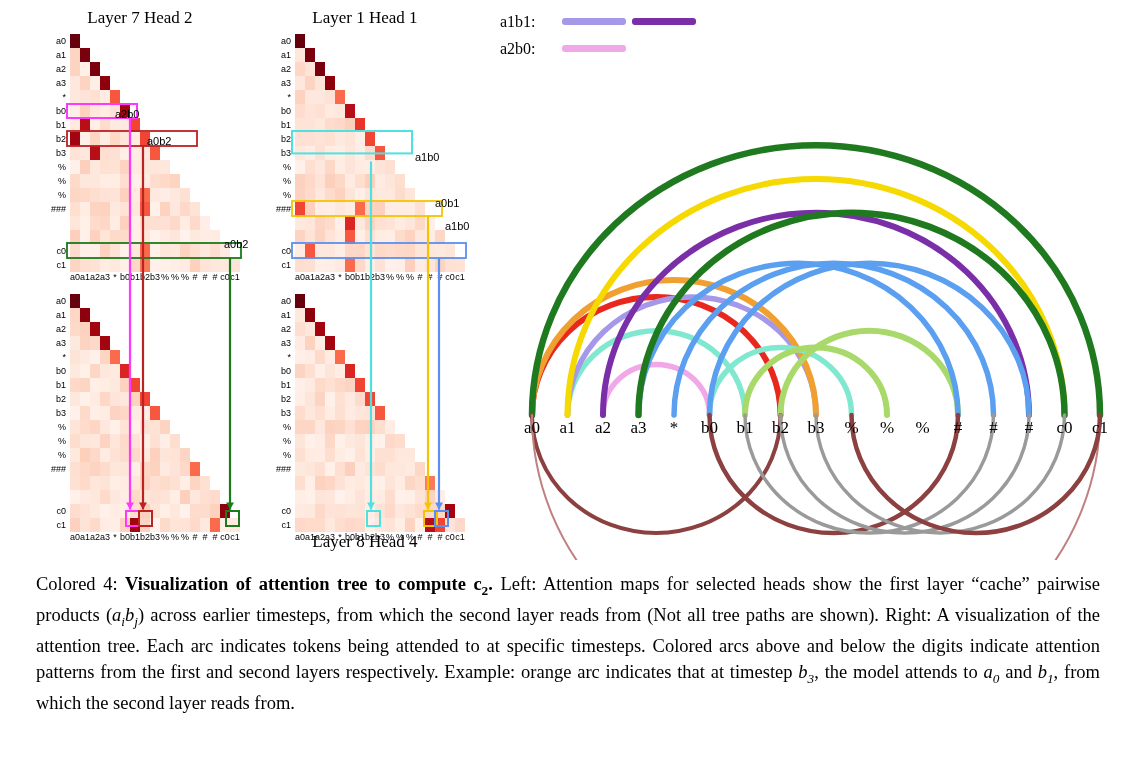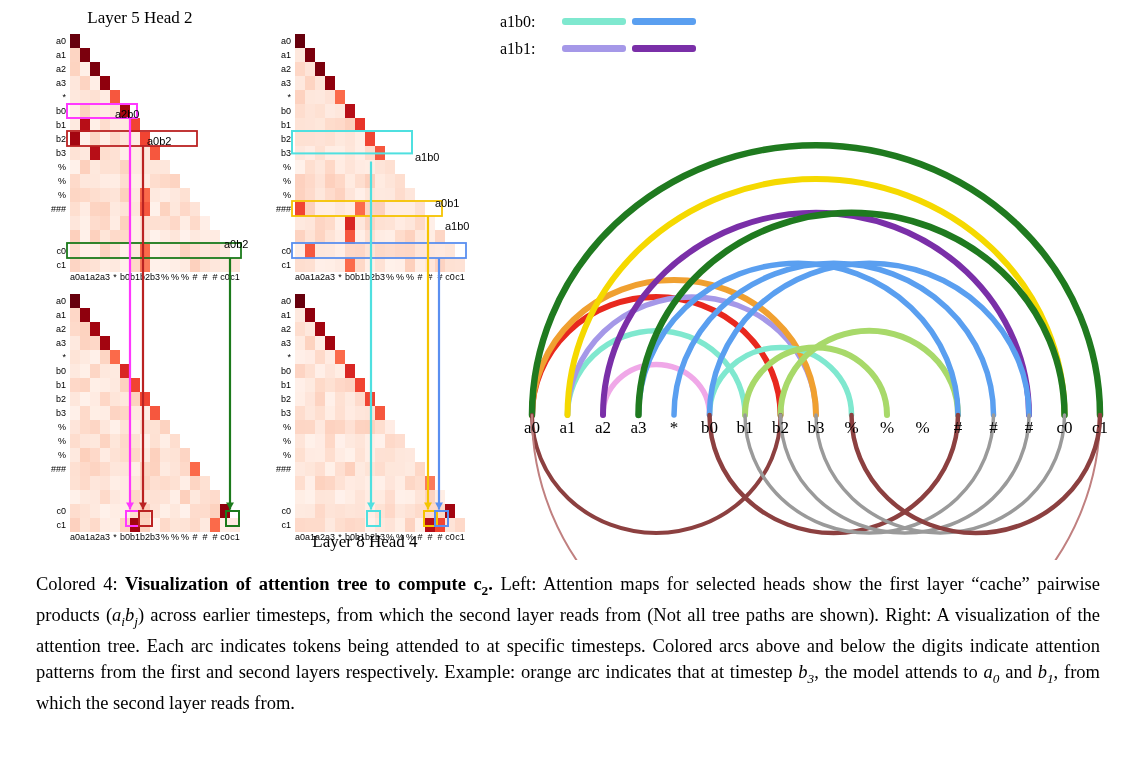--- a/index.html
+++ b/index.html
@@ -45,21 +45,21 @@
   sub{font-size:0.72em;}
 </style>
 </head>
 <body>
 
 <div class="figure-area">
 
   <div class="left-panel">
 
     <div class="heatmap-block" style="left:20px;top:0px;width:220px;height:270px;">
-      <div class="hm-title-top">Layer 5 Head 2</div>
+      <div class="hm-title-top">Layer 7 Head 2</div>
       <div class="hm-canvas" id="hm0" style="left:40px;top:26px;width:170px;height:238px;">
           <div class="cell" style="left: 0px; top: 0px; width: 10px; height: 14px; background: rgb(103, 0, 13);"></div>
           <div class="cell" style="left: 0px; top: 14px; width: 10px; height: 14px; background: rgb(253, 213, 195);"></div>
           <div class="cell" style="left: 10px; top: 14px; width: 10px; height: 14px; background: rgb(123, 0, 13);"></div>
           <div class="cell" style="left: 0px; top: 28px; width: 10px; height: 14px; background: rgb(253, 212, 193);"></div>
           <div class="cell" style="left: 10px; top: 28px; width: 10px; height: 14px; background: rgb(255, 240, 232);"></div>
           <div class="cell" style="left: 20px; top: 28px; width: 10px; height: 14px; background: rgb(123, 0, 13);"></div>
           <div class="cell" style="left: 0px; top: 42px; width: 10px; height: 14px; background: rgb(254, 231, 220);"></div>
           <div class="cell" style="left: 10px; top: 42px; width: 10px; height: 14px; background: rgb(253, 212, 194);"></div>
           <div class="cell" style="left: 20px; top: 42px; width: 10px; height: 14px; background: rgb(255, 238, 230);"></div>
@@ -224,20 +224,21 @@
           <div style="height: 14px; line-height: 14px;">###</div>
           <div style="height: 14px; line-height: 14px;"></div>
           <div style="height: 14px; line-height: 14px;"></div>
           <div style="height: 14px; line-height: 14px;">c0</div>
           <div style="height: 14px; line-height: 14px;">c1</div>
         </div>
       <div class="collabels" id="cl0" style="left:40px;top:264px;"><span style="width: 10px;">a0</span><span style="width: 10px;">a1</span><span style="width: 10px;">a2</span><span style="width: 10px;">a3</span><span style="width: 10px;">*</span><span style="width: 10px;">b0</span><span style="width: 10px;">b1</span><span style="width: 10px;">b2</span><span style="width: 10px;">b3</span><span style="width: 10px;">%</span><span style="width: 10px;">%</span><span style="width: 10px;">%</span><span style="width: 10px;">#</span><span style="width: 10px;">#</span><span style="width: 10px;">#</span><span style="width: 10px;">c0</span><span style="width: 10px;">c1</span></div>
     </div>
 
     <div class="heatmap-block" style="left:245px;top:0px;width:220px;height:270px;">
+      <div class="hm-title-top">Layer 1 Head 1</div>
       <div class="hm-canvas" id="hm1" style="left:40px;top:26px;width:170px;height:238px;">
           <div class="cell" style="left: 0px; top: 0px; width: 10px; height: 14px; background: rgb(103, 0, 13);"></div>
           <div class="cell" style="left: 0px; top: 14px; width: 10px; height: 14px; background: rgb(254, 232, 221);"></div>
           <div class="cell" style="left: 10px; top: 14px; width: 10px; height: 14px; background: rgb(123, 0, 13);"></div>
           <div class="cell" style="left: 0px; top: 28px; width: 10px; height: 14px; background: rgb(254, 215, 198);"></div>
           <div class="cell" style="left: 10px; top: 28px; width: 10px; height: 14px; background: rgb(254, 228, 216);"></div>
           <div class="cell" style="left: 20px; top: 28px; width: 10px; height: 14px; background: rgb(123, 0, 13);"></div>
           <div class="cell" style="left: 0px; top: 42px; width: 10px; height: 14px; background: rgb(254, 232, 222);"></div>
           <div class="cell" style="left: 10px; top: 42px; width: 10px; height: 14px; background: rgb(253, 212, 194);"></div>
           <div class="cell" style="left: 20px; top: 42px; width: 10px; height: 14px; background: rgb(254, 229, 217);"></div>
@@ -796,28 +797,27 @@
     <div style="position:absolute;left:137px;top:127px;font-family:'Liberation Sans',sans-serif;font-size:11px;">a0b2</div>
     <div style="position:absolute;left:214px;top:230px;font-family:'Liberation Sans',sans-serif;font-size:11px;">a0b2</div>
     <div style="position:absolute;left:405px;top:143px;font-family:'Liberation Sans',sans-serif;font-size:11px;">a1b0</div>
     <div style="position:absolute;left:425px;top:189px;font-family:'Liberation Sans',sans-serif;font-size:11px;">a0b1</div>
     <div style="position:absolute;left:435px;top:212px;font-family:'Liberation Sans',sans-serif;font-size:11px;">a1b0</div>
   </div>
 
   <div class="right-panel">
     <div class="legend">
       <div class="legend-row">
-        <div class="legend-label">a1b0:</div>
-        <div class="legend-bar" style="width:64px;background:#7fe8cf;"></div>
-        <div class="legend-bar" style="width:64px;background:#5a9ff0;"></div>
-      </div>
-      <div class="legend-row">
         <div class="legend-label">a1b1:</div>
         <div class="legend-bar" style="width:64px;background:#a598e8;"></div>
         <div class="legend-bar" style="width:64px;background:#7a2fa8;"></div>
+      </div>
+      <div class="legend-row">
+        <div class="legend-label">a2b0:</div>
+        <div class="legend-bar" style="width:64px;background:#f0a8e8;"></div>
       </div>
     </div>
 
     <svg id="arc-svg" width="646" height="560" style="position:absolute;left:0;top:0;">
         <path d="M 123 415 A 53.25 50.5875 0 0 1 229.5 415" fill="none" stroke="#f0a8e8" stroke-width="5.5" stroke-linecap="round"></path>
         <path d="M 52 415 A 124.25 118.0375 0 0 1 300.5 415" fill="none" stroke="#e8281e" stroke-width="6" stroke-linecap="round"></path>
         <path d="M 87.5 415 A 88.75 84.3125 0 0 1 265 415" fill="none" stroke="#7fe8cf" stroke-width="5.5" stroke-linecap="round"></path>
         <path d="M 87.5 415 A 124.25 118.0375 0 0 1 336 415" fill="none" stroke="#a598e8" stroke-width="5.5" stroke-linecap="round"></path>
         <path d="M 52 415 A 142 134.9 0 0 1 336 415" fill="none" stroke="#f0a030" stroke-width="6" stroke-linecap="round"></path>
         <path d="M 229.5 415 A 71 67.45 0 0 1 371.5 415" fill="none" stroke="#7fe8cf" stroke-width="5.5" stroke-linecap="round"></path>

